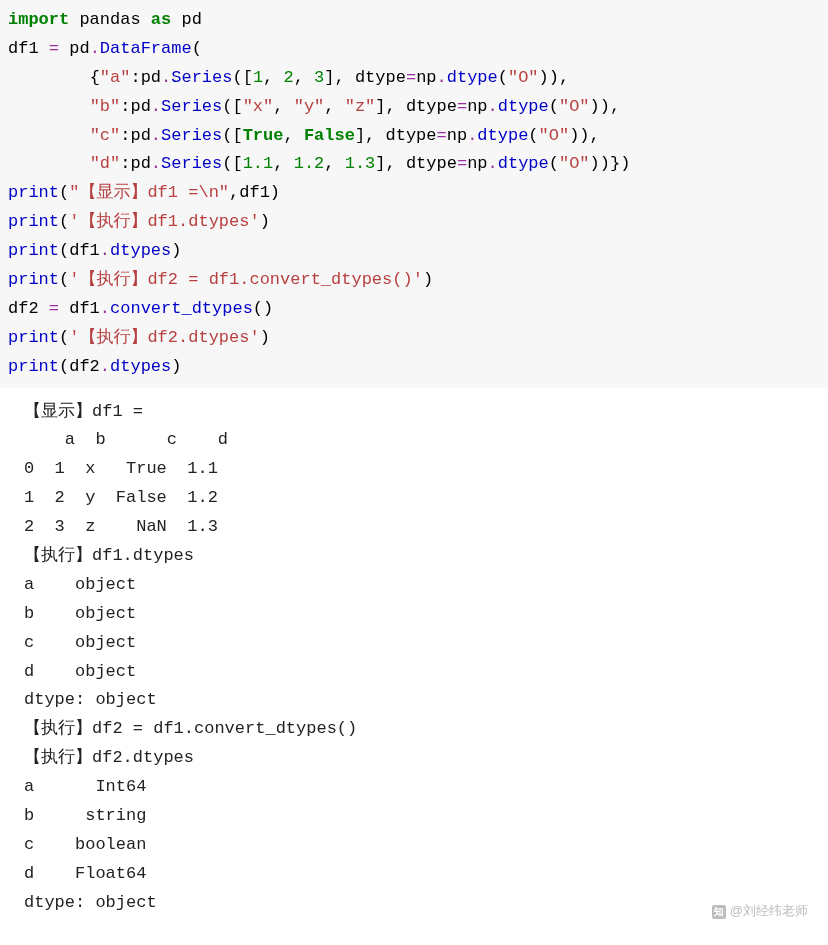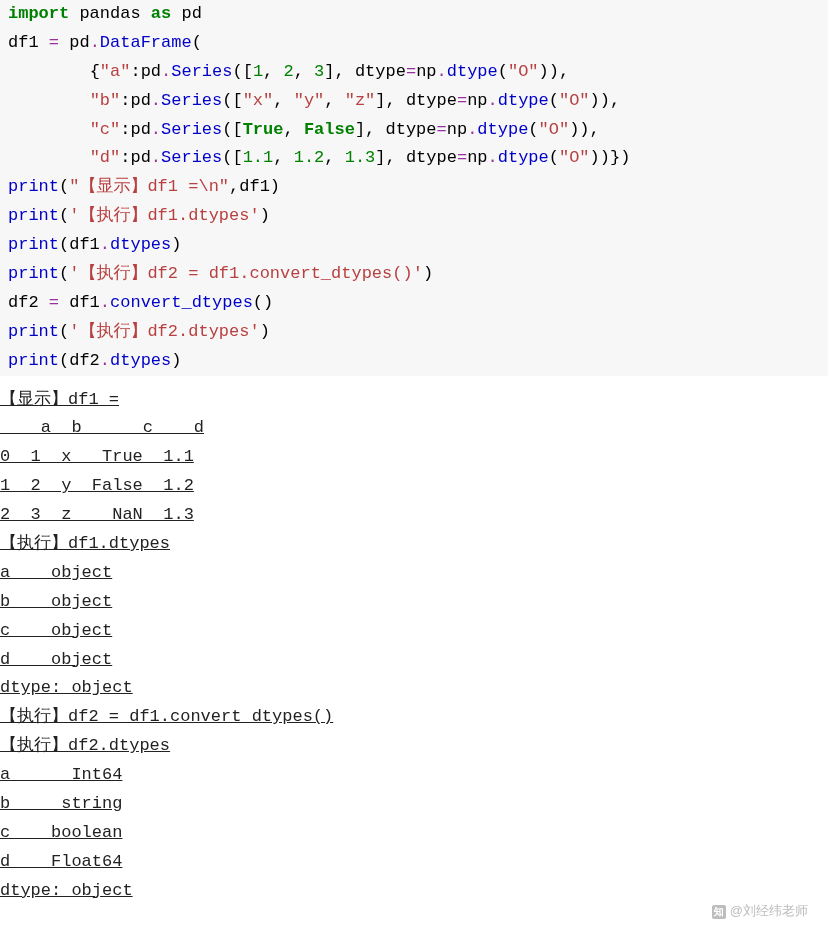--- a/index.html
+++ b/index.html
@@ -11,27 +11,26 @@
     background: #fff;
     width: 828px;
   }
   pre {
     margin: 0;
     white-space: pre;
     font-family: inherit;
   }
   .code-block {
     background: #f7f7f7;
-    padding: 0 8px;
+    padding: 6px 8px;
   }
   .output-block {
     background: #fff;
-    padding: 10px 0;
+    padding: 10px 24px;
     color: #222;
-    text-decoration: underline;
   }
   .kw { color: #008000; font-weight: bold; }   
   .nm { color: #000000; }                       
   .fn { color: #0000c8; }                       
   .op { color: #9a30a0; }                       
   .s  { color: #b84040; }                       
   .num{ color: #008000; }                       
   .p  { color: #000; }                          
   .watermark {
     position: absolute;

